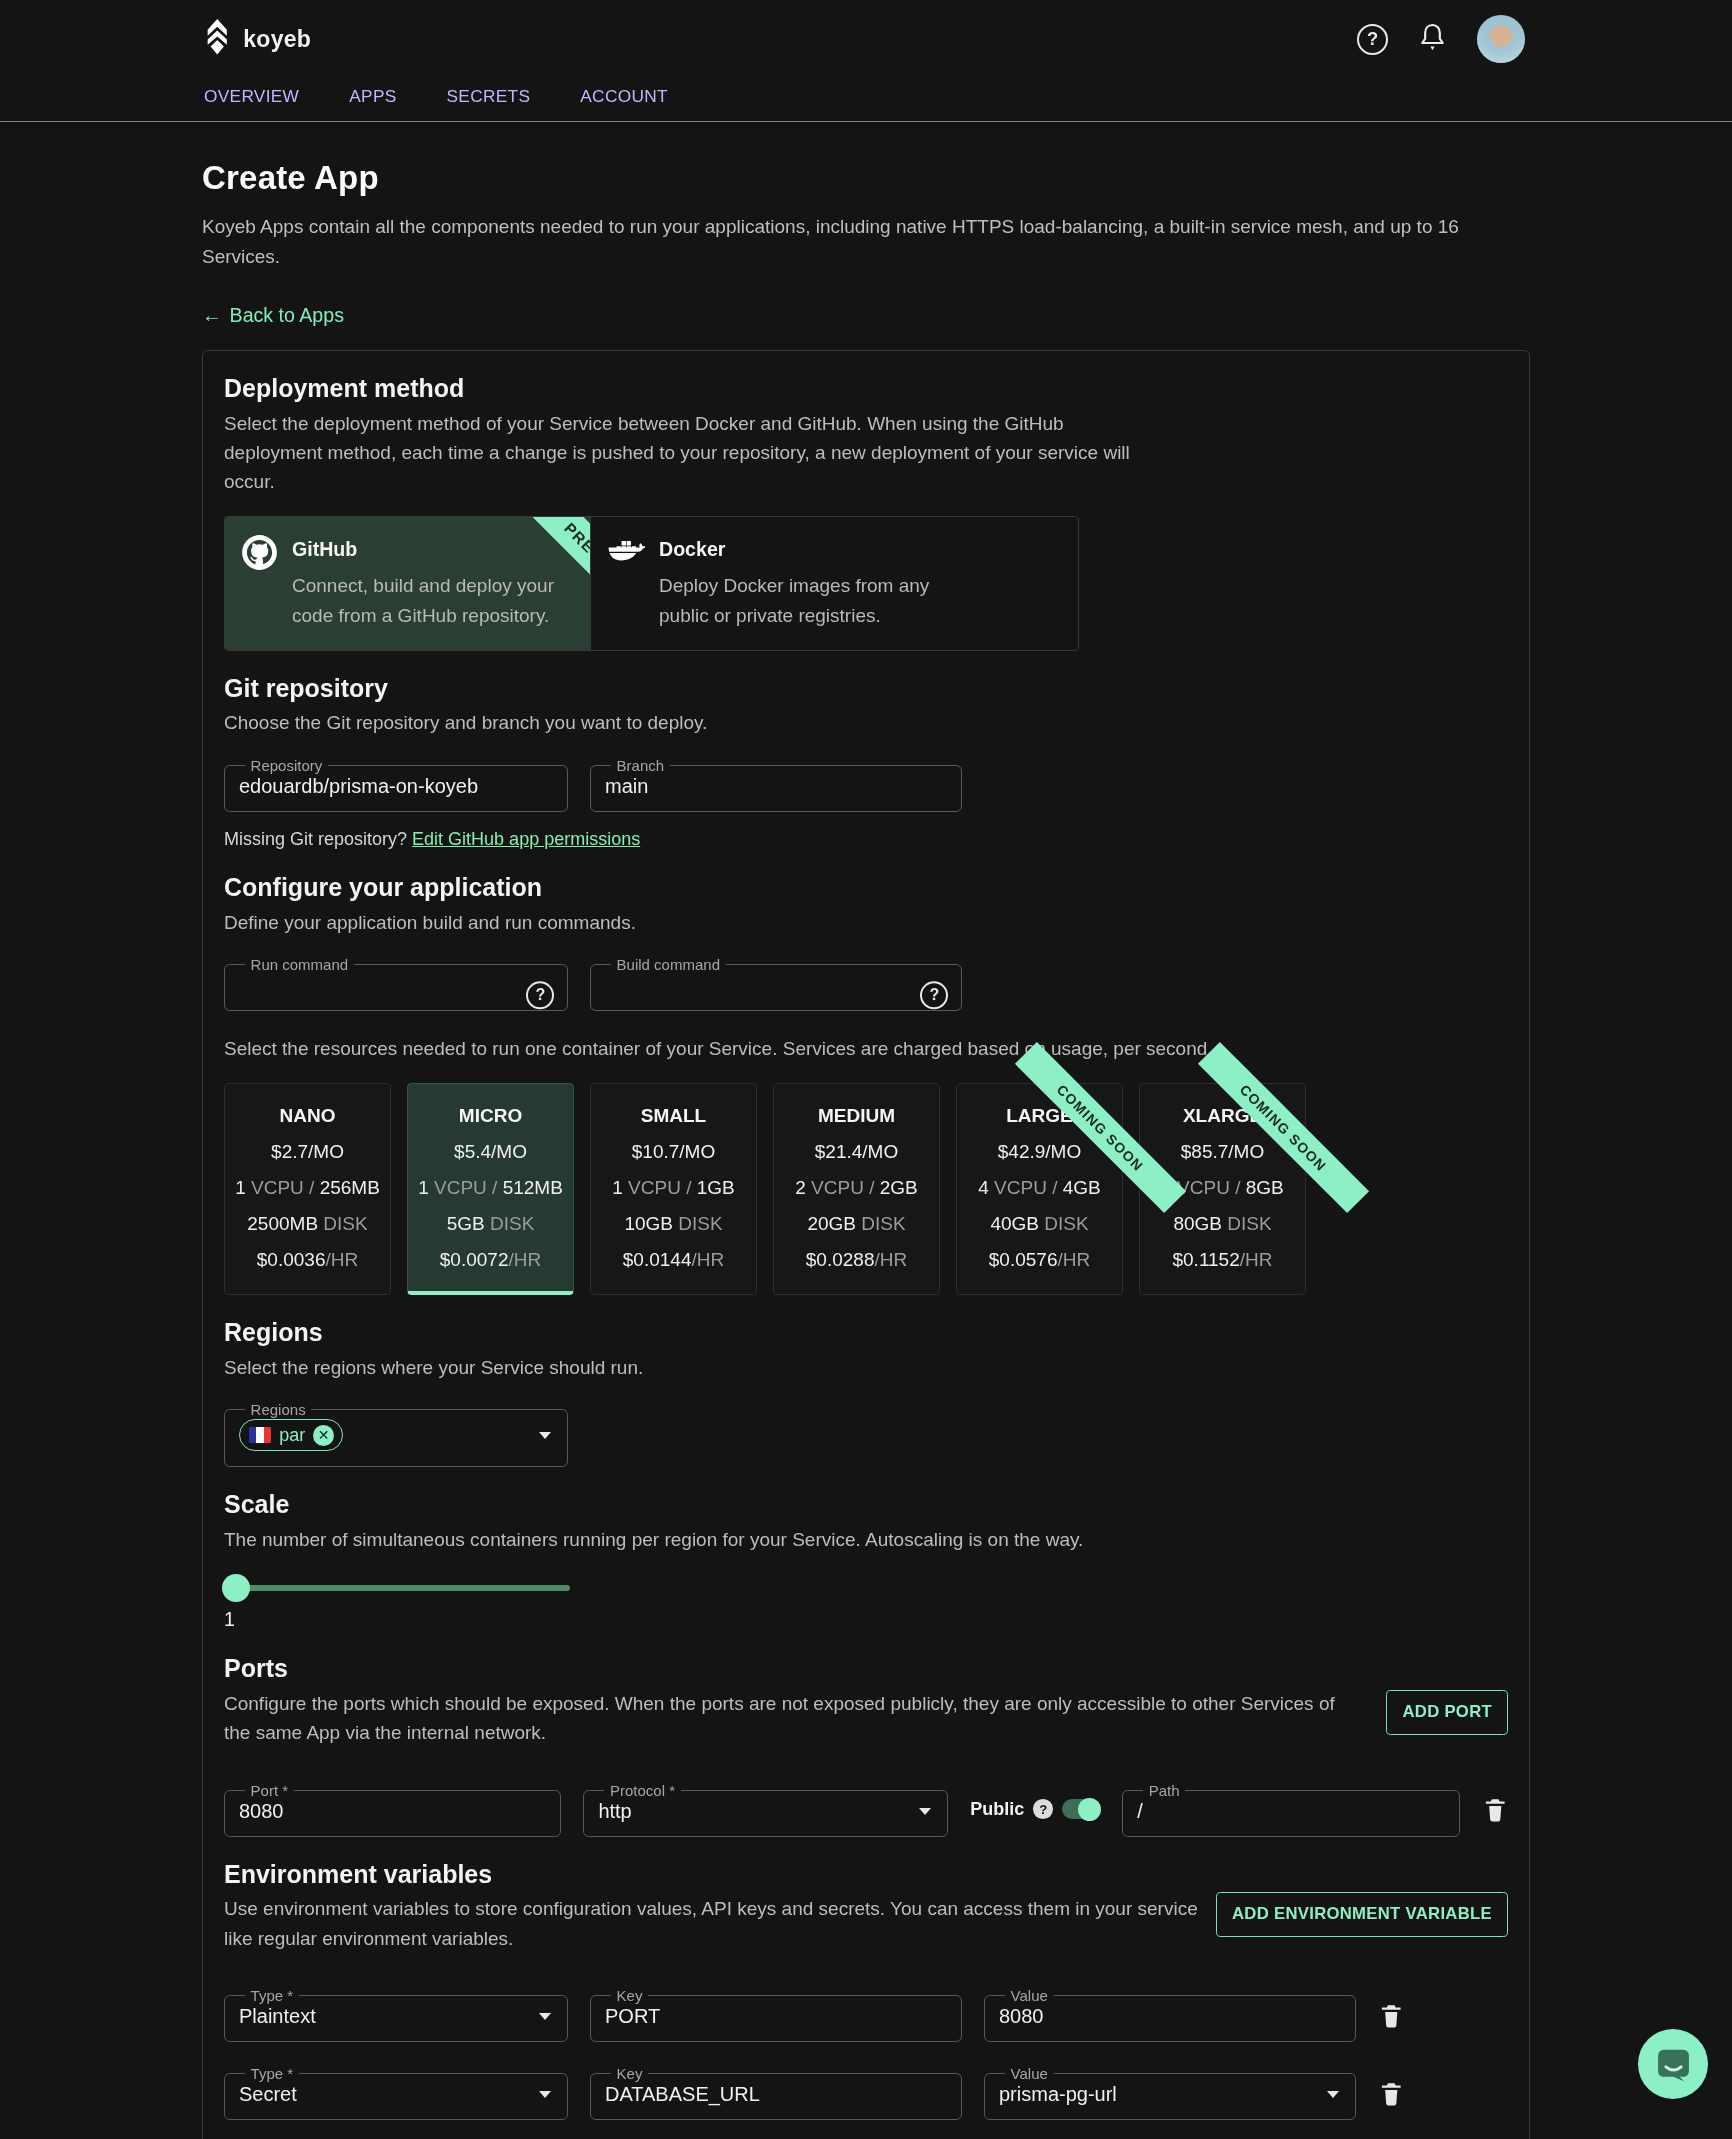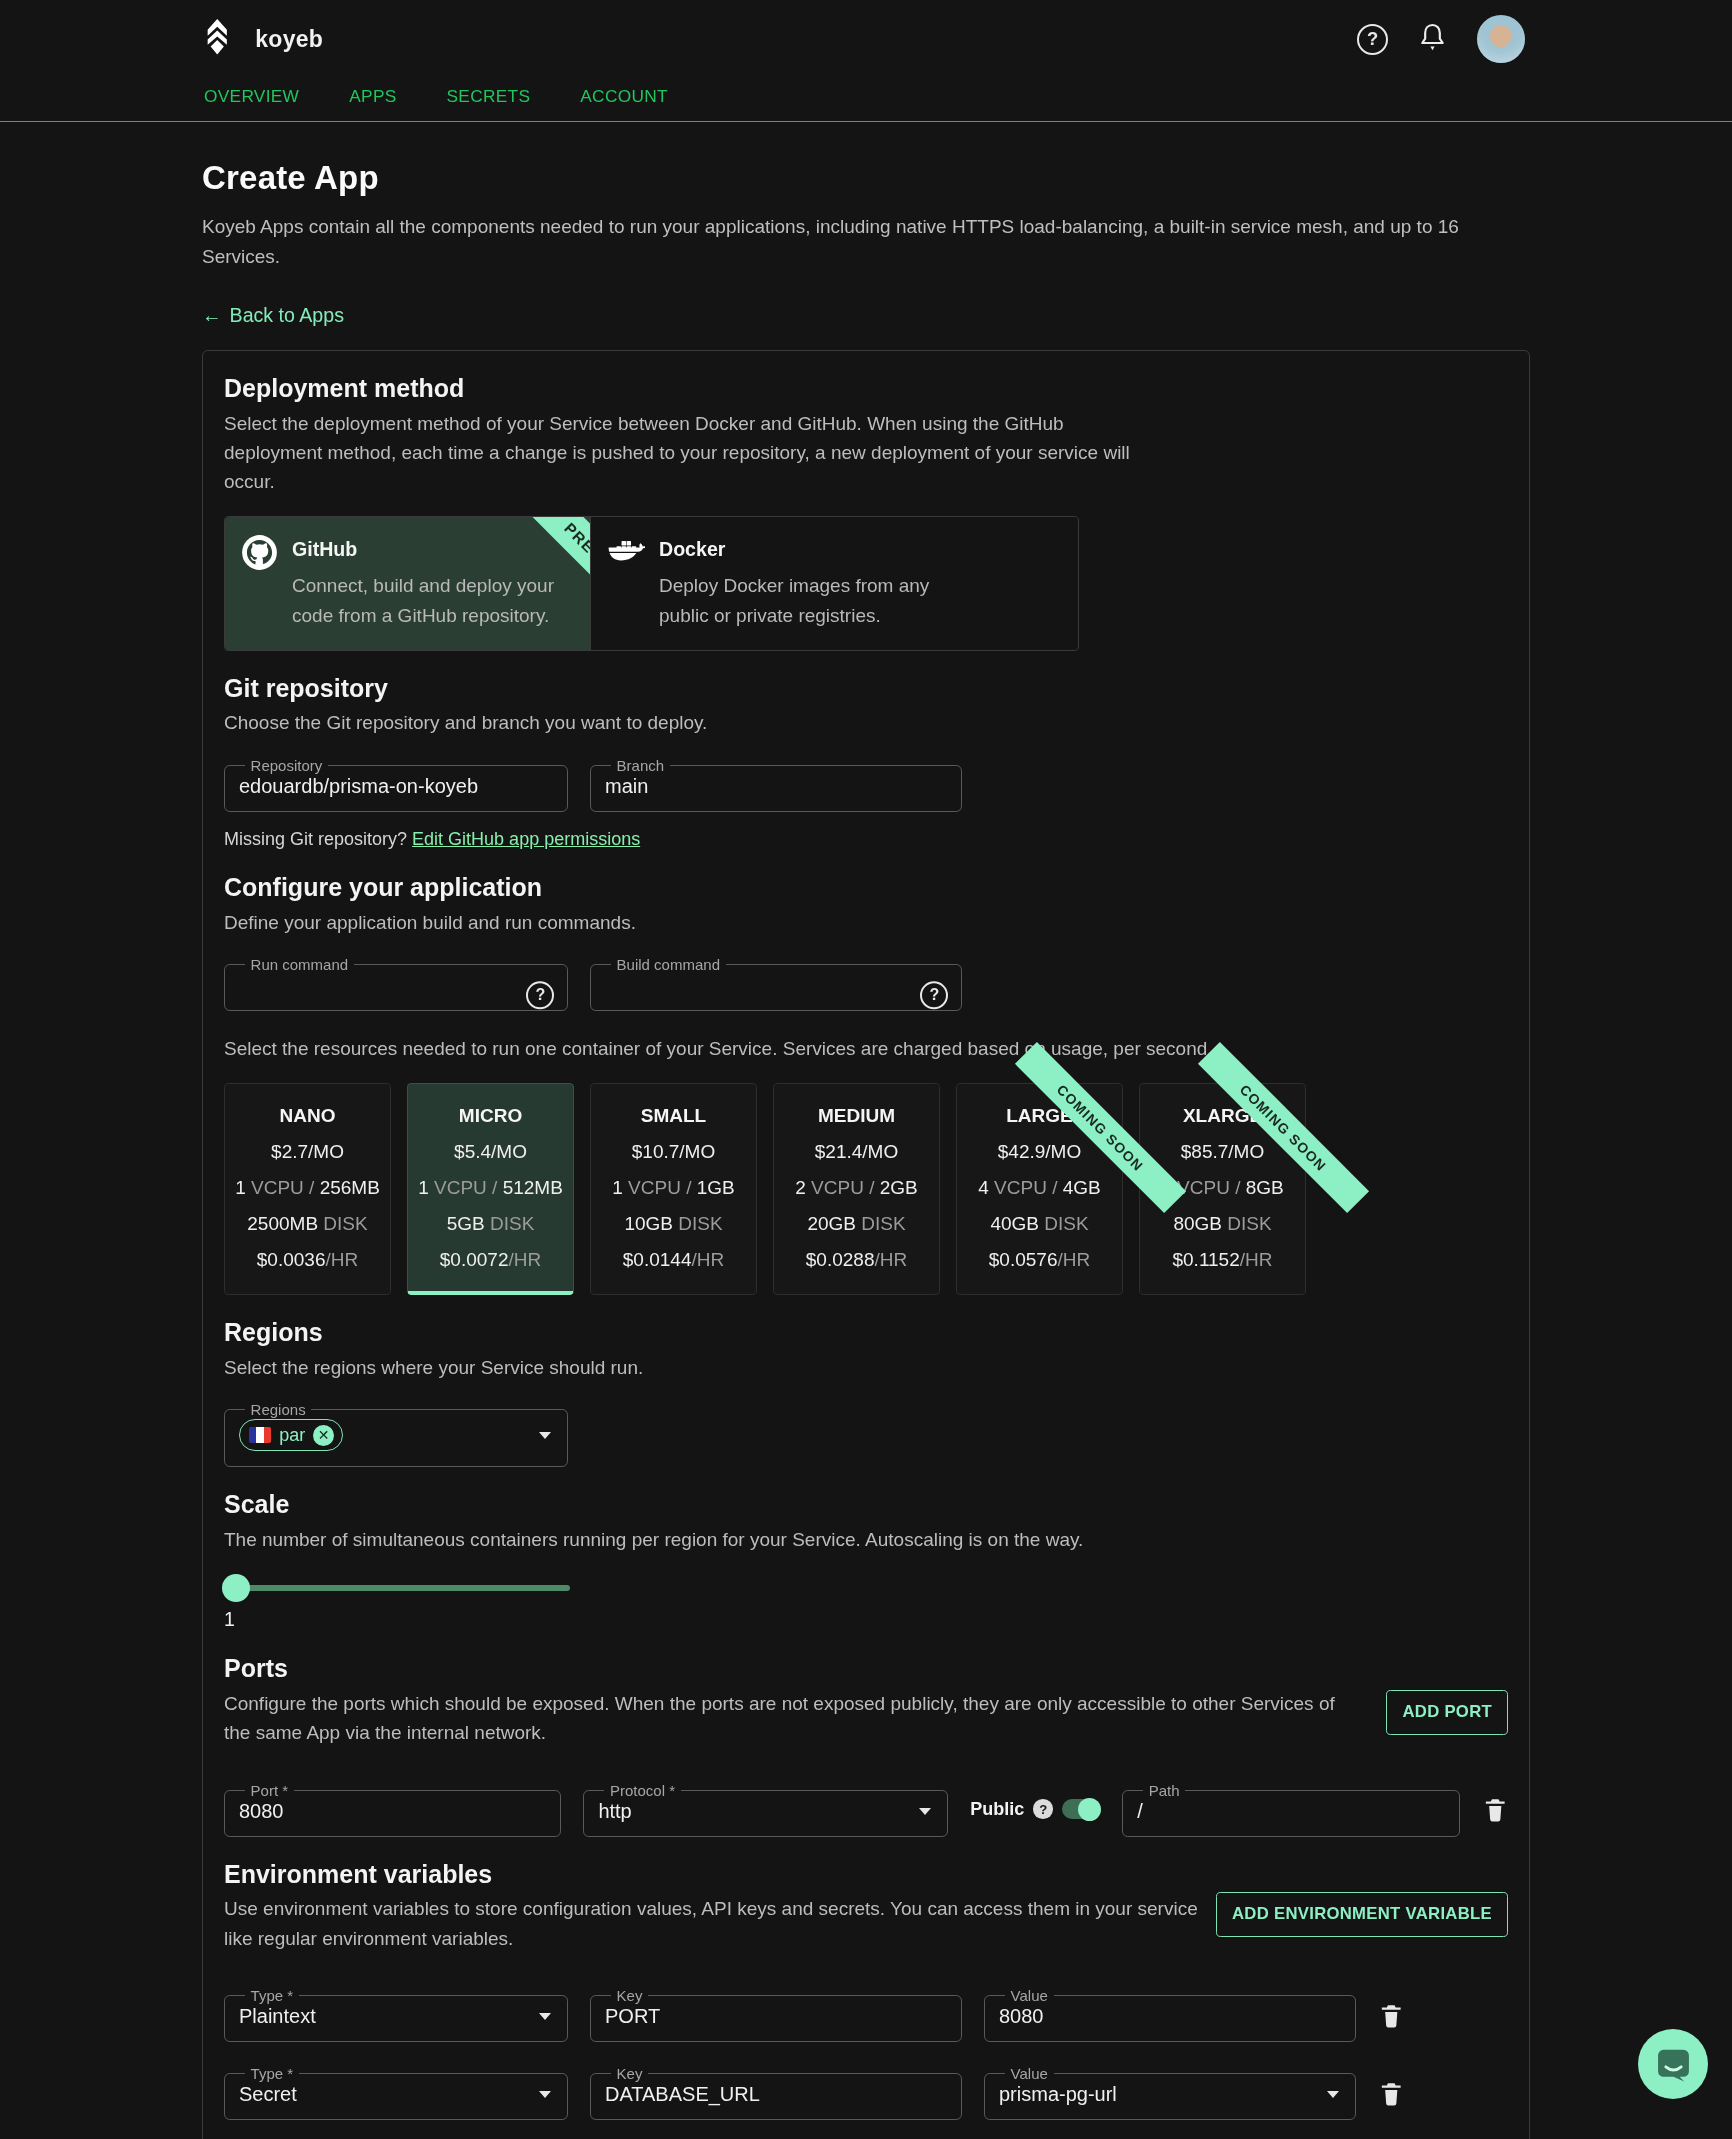--- a/index.html
+++ b/index.html
@@ -7,34 +7,34 @@
   body {
     width:1732px; height:2140px; position:relative; overflow:hidden;
     background:#141414; color:#ECECEC;
     font-family:"Liberation Sans", "DejaVu Sans", sans-serif;
     font-size:19px;
   }
   
   .nav { padding:15px 207px 0 204px; border-bottom:1.2px solid #7E7E7E; background:#141414; }
   .nav-top { display:flex; justify-content:space-between; align-items:center; }
   .brand { display:flex; align-items:center; gap:12.7px; cursor:pointer; }
-  .brand-name { font-size:23px; font-weight:600; color:#F2F2F2; letter-spacing:0.3px;margin-left:12px; }
+  .brand-name { font-size:23px; font-weight:600; color:#F2F2F2; letter-spacing:0.3px; }
   .nav-actions { display:flex; align-items:center; gap:30px; }
   .q-outline {
     display:inline-flex; align-items:center; justify-content:center;
     width:31px; height:31px; border-radius:50%; border:2.3px solid #E8E8E8;
     color:#E8E8E8; font-size:18.4px; font-weight:700;
   }
   .avatar {
     width:48px; height:48px; border-radius:50%;
     background:radial-gradient(circle at 50% 44%, #D6B394 0 30%, #9EC3D2 31% 72%, #6E93A2 100%);
     box-shadow:inset 0 -10.4px 12.7px -5.8px #BFD8E2;
   }
   .nav-tabs { display:flex; gap:50px; margin-top:23px; padding-bottom:14px; }
-  .nav-tab { font-size:17.3px; letter-spacing:0.3px; color:#22c55e; font-weight:500; cursor:pointer; }
+  .nav-tab { font-size:17.3px; letter-spacing:0.3px; color:#c4b5fd; font-weight:500; cursor:pointer; }
   
   .main { padding:37px 202px 0; }
   h1 { margin:0; font-size:33px; font-weight:700; color:#FAFAFA; letter-spacing:0.2px; }
   .page-desc { margin-top:15px; max-width:1278px; line-height:1.6; color:#BFBFBF; }
   .back-link { margin-top:31px; display:flex; align-items:center; gap:8px; color:#84ECBA; font-size:19.6px; cursor:pointer; width:max-content; }
   
   .panel { margin-top:23px; border:1.2px solid #3B3B3B; border-radius:5.8px; padding:23px 21px 28px; }
   .sec { margin-top:23px; }
   .sec:first-child { margin-top:0; }
   .sec h2 { margin:0; font-size:25px; font-weight:700; color:#F4F4F4; }

